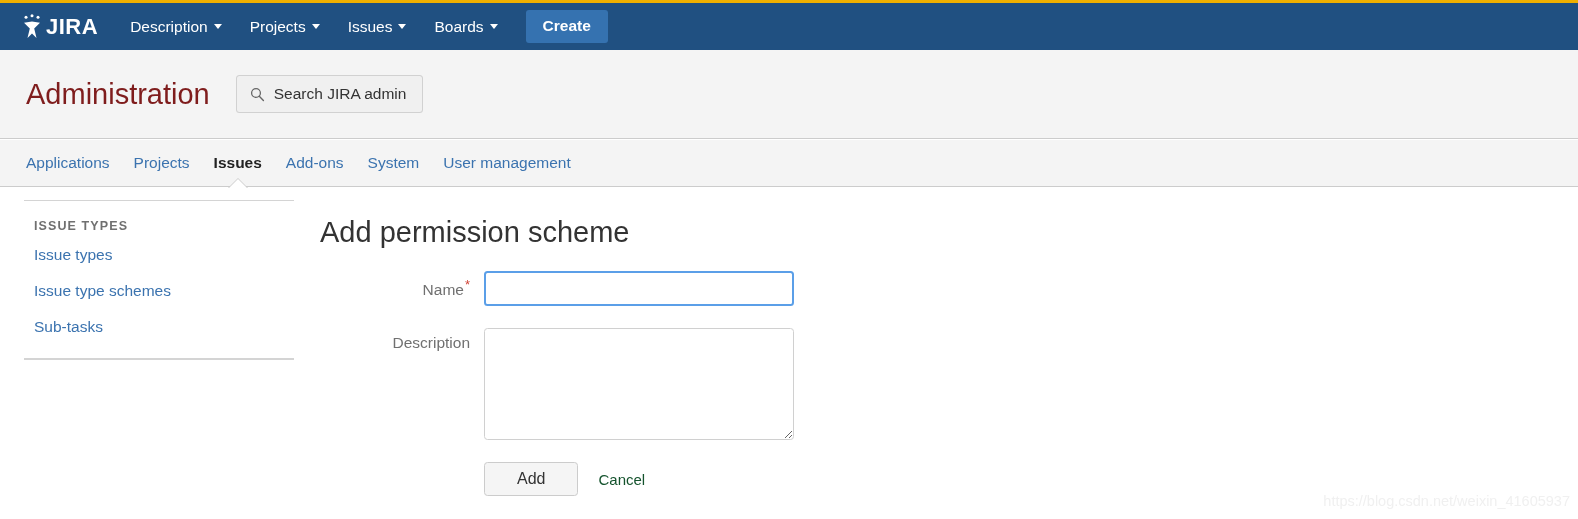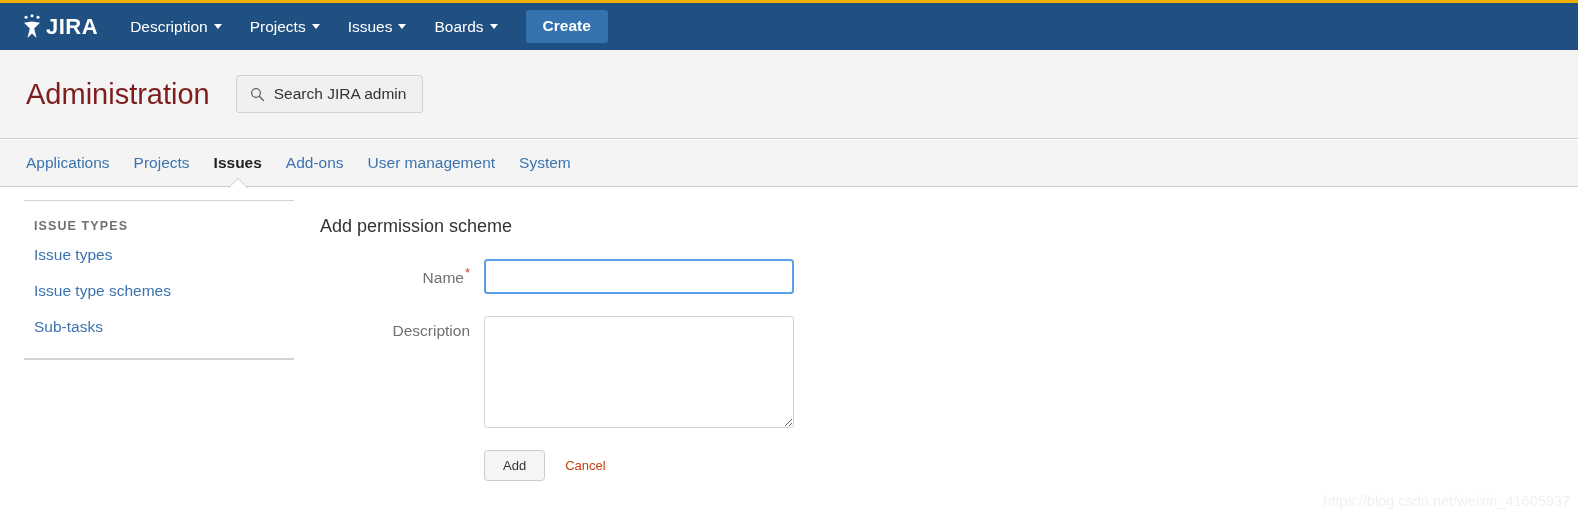--- a/index.html
+++ b/index.html
@@ -164,21 +164,21 @@
   }
   .side-group { padding-bottom: 4px; }
 
   
   .main {
     position: absolute; top: 0; left: 294px;
     width: 1284px; height: 331px;
     background: #ffffff;
   }
   .form-title {
-    font-size: 18px; color: #333333;
+    font-size: 29px; color: #333333;
     font-weight: normal;
     margin: 28px 0 0 26px;
   }
   .form-row { display: flex; align-items: flex-start; margin-top: 22px; }
   .form-label {
     width: 190px; text-align: right;
     font-size: 15.5px; color: #707070;
     padding-top: 6px; padding-right: 14px;
     line-height: 1.2;
   }
@@ -200,26 +200,26 @@
     font-size: 15px; padding: 6px 8px;
     font-family: "Liberation Sans", sans-serif;
     resize: vertical; outline: none; color: #333333;
   }
   .buttons-row { display: flex; align-items: center; margin-top: 22px; }
   .buttons-row .spacer { width: 190px; padding-right: 14px; }
   .add-btn {
     background: #f5f5f5;
     border: 1px solid #cccccc;
     border-radius: 3.5px;
-    font-size: 13px; color: #333333;
-    padding: 7px 18px; cursor: pointer;
+    font-size: 16px; color: #333333;
+    padding: 7px 32px; cursor: pointer;
     font-family: "Liberation Sans", sans-serif;
   }
   .cancel-link {
-    font-size: 13px; color: #c2410c;
+    font-size: 15px; color: #14532d;
     margin-left: 20px; cursor: pointer;
     text-decoration: none;
   }
 
   
   .watermark {
     position: absolute; right: 8px; bottom: 10px;
     font-size: 14.5px; color: #f0f0f0;
     white-space: nowrap; user-select: none;
   }
@@ -283,24 +283,24 @@
     <div class="tab">
       <span>Projects</span>
     </div>
     <div class="tab active">
       <span>Issues</span>
     </div>
     <div class="tab">
       <span>Add-ons</span>
     </div>
     <div class="tab">
+      <span>System</span>
+    </div>
+    <div class="tab">
       <span>User management</span>
-    </div>
-    <div class="tab">
-      <span>System</span>
     </div>
   </div>
 
   <div class="body-area">
 
     <div class="sidebar">
 
       <div class="side-rule first"></div>
 
       <div class="side-group">

